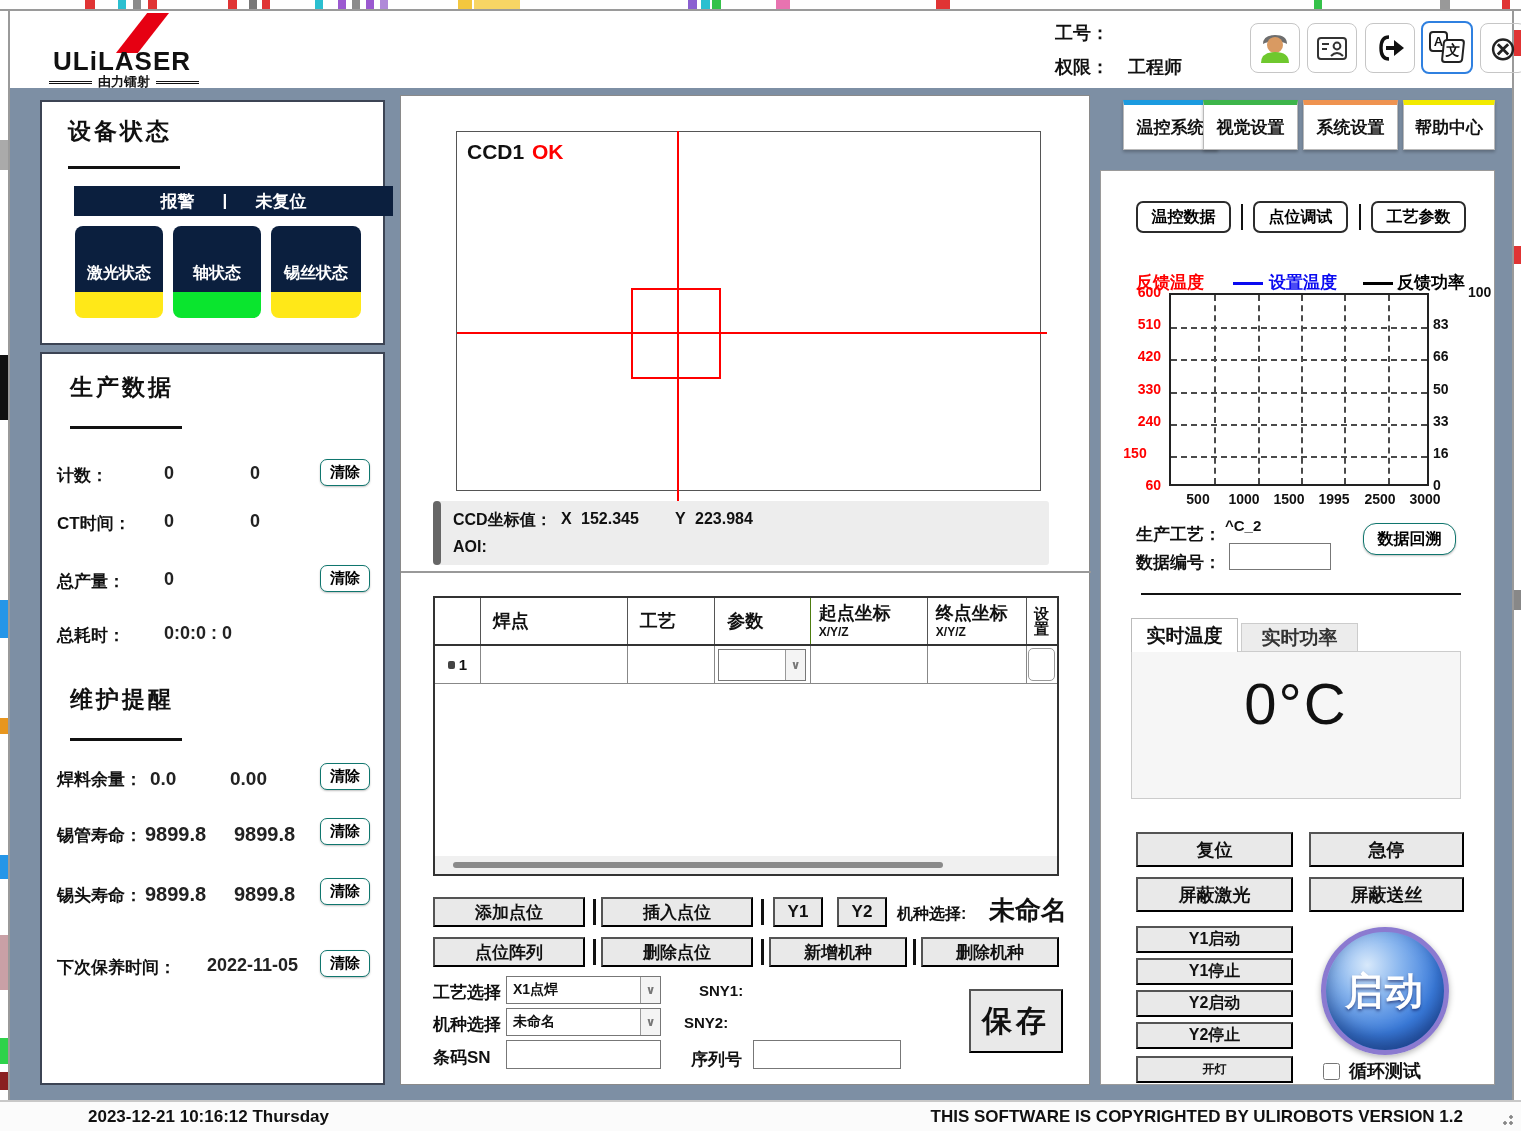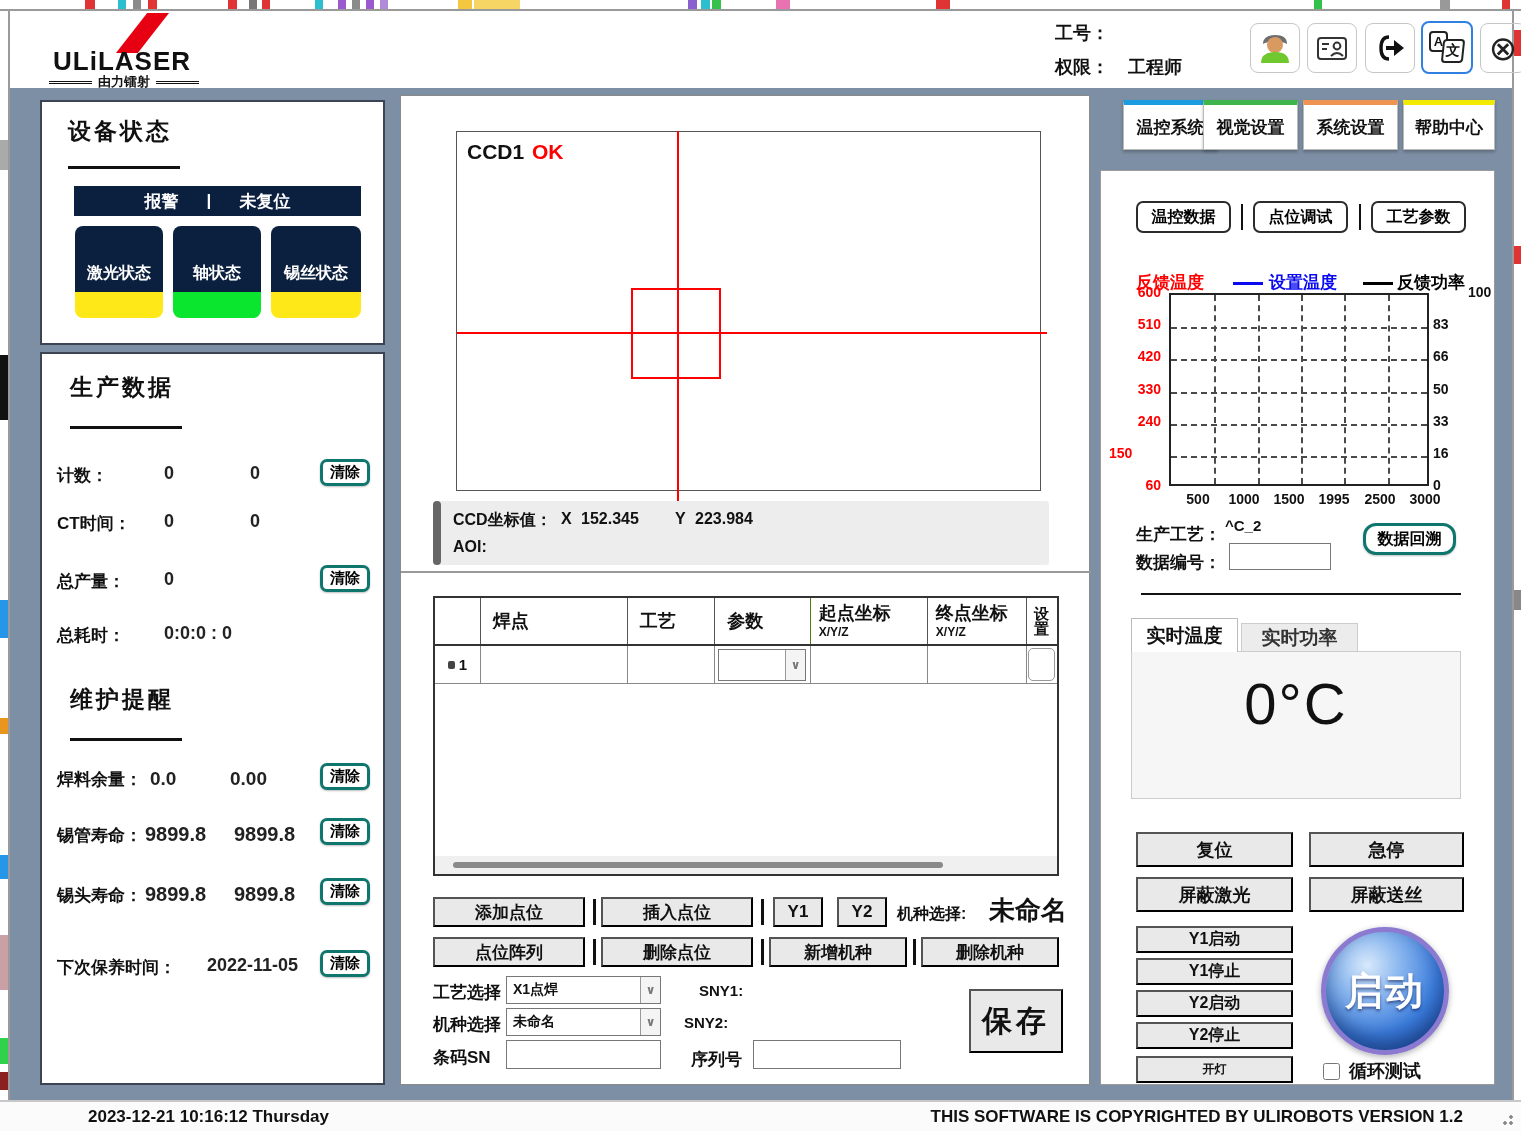--- a/index.html
+++ b/index.html
@@ -8,21 +8,21 @@
     position:relative; width:1521px; height:1131px; overflow:hidden;
     background:#ffffff; font-family:"Liberation Sans","DejaVu Sans",sans-serif;
     color:#111;
   }
   .abs { position:absolute; }
   .panel { position:absolute; background:#fff; }
   .lbl { font-weight:700; font-size:17px; color:#111; white-space:nowrap; }
   .val { font-weight:700; font-size:18px; color:#222; white-space:nowrap; }
   .btn-clear {
     position:absolute; width:50px; height:27px; background:#fff;
-    border:3px solid #0f766e; border-radius:7px; font-weight:700; font-size:15px;
+    border:1px solid #0f766e; border-radius:7px; font-weight:700; font-size:15px;
     display:flex; align-items:center; justify-content:center; box-shadow:0 1px 2px rgba(0,0,0,.25);
   }
   .btn-gray {
     position:absolute; background:#e9e9e9; display:flex; align-items:center;
     justify-content:center; font-weight:700; font-size:17px; color:#111; cursor:default;
   }
   .btn-outline {
     position:absolute; background:#fff; border:2px solid #2b2b2b; border-radius:7px;
     display:flex; align-items:center; justify-content:center; font-weight:700; font-size:16px;
   }
@@ -150,21 +150,21 @@
     <div class="abs" style="left:1470px;top:12px;width:46px;height:50px;border:1px solid #c6c6c6;border-radius:8px;display:flex;align-items:center;justify-content:center;">
       <span style="font-size:34px;line-height:1;color:#222;">⊗</span>
     </div>
   </div>
 
   <div class="abs" style="left:10px;top:88px;width:1502px;height:1012px;background:#7d8fa4;"></div>
 
   <div class="panel" style="left:40px;top:100px;width:345px;height:245px;border:2px solid #3c4454;">
     <div class="title" style="left:26px;top:14px;">设备状态</div>
     <div class="underline" style="left:26px;top:64px;width:112px;"></div>
-    <div class="abs navy" style="left:32px;top:84px;width:287px;height:30px;display:flex;align-items:center;justify-content:center;gap:28px;color:#fff;font-weight:700;font-size:17px;">
+    <div class="abs navy" style="left:32px;top:84px;width:319px;height:30px;display:flex;align-items:center;justify-content:center;gap:28px;color:#fff;font-weight:700;font-size:17px;">
       <span>报警</span>
       <span>|</span>
       <span>未复位</span>
     </div>
     <div class="card" style="left:33px;top:124px;">
       <div class="cap">激光状态</div>
       <div class="state" style="background:#ffe818;"></div>
     </div>
     <div class="card" style="left:131px;top:124px;">
       <div class="cap">轴状态</div>
@@ -360,21 +360,21 @@
       <div class="grid-v" style="left:130px;"></div>
       <div class="grid-v" style="left:173px;"></div>
       <div class="grid-v" style="left:217px;"></div>
     </div>
 
     <span class="ticklab" style="left:8px;top:113px;width:52px;text-align:right;color:#ff0000;">600</span>
     <span class="ticklab" style="left:8px;top:145px;width:52px;text-align:right;color:#ff0000;">510</span>
     <span class="ticklab" style="left:8px;top:177px;width:52px;text-align:right;color:#ff0000;">420</span>
     <span class="ticklab" style="left:8px;top:210px;width:52px;text-align:right;color:#ff0000;">330</span>
     <span class="ticklab" style="left:8px;top:242px;width:52px;text-align:right;color:#ff0000;">240</span>
-    <span class="ticklab" style="left:8px;top:274px;width:52px;text-align:left;color:#ff0000;">150</span>
+    <span class="ticklab" style="left:8px;top:274px;width:52px;text-align:center;color:#ff0000;">150</span>
     <span class="ticklab" style="left:8px;top:306px;width:52px;text-align:right;color:#ff0000;">60</span>
 
     <span class="ticklab" style="left:332px;top:113px;width:40px;margin-left:35px;">100</span>
     <span class="ticklab" style="left:332px;top:145px;width:40px;">83</span>
     <span class="ticklab" style="left:332px;top:177px;width:40px;">66</span>
     <span class="ticklab" style="left:332px;top:210px;width:40px;">50</span>
     <span class="ticklab" style="left:332px;top:242px;width:40px;">33</span>
     <span class="ticklab" style="left:332px;top:274px;width:40px;">16</span>
     <span class="ticklab" style="left:332px;top:306px;width:40px;">0</span>
 

